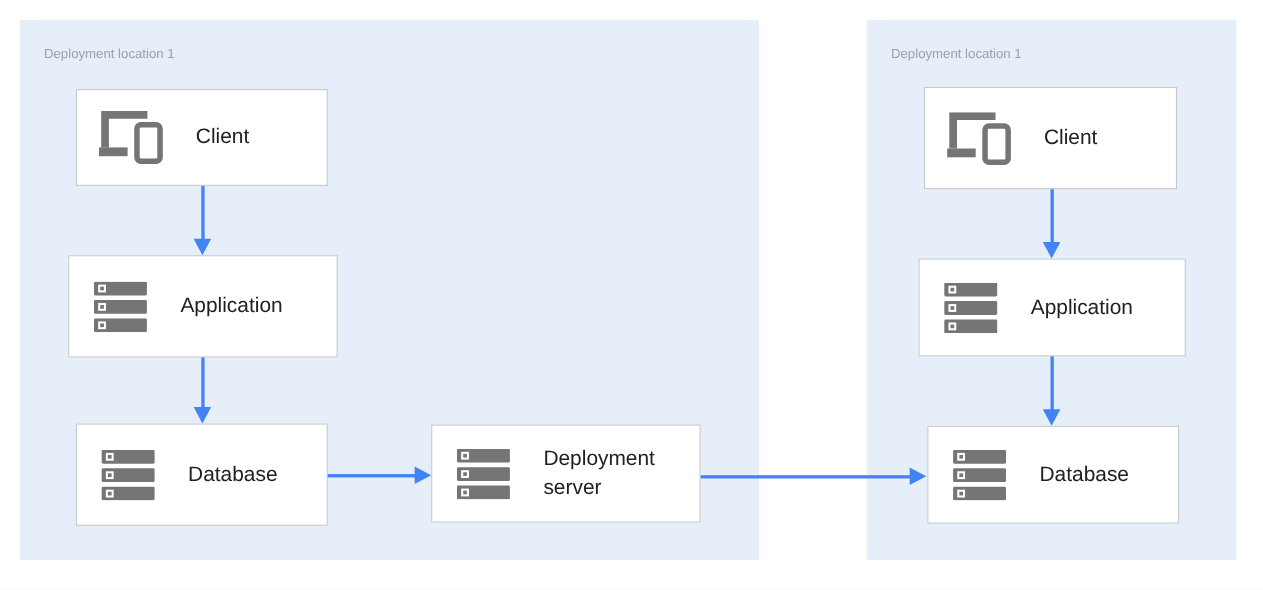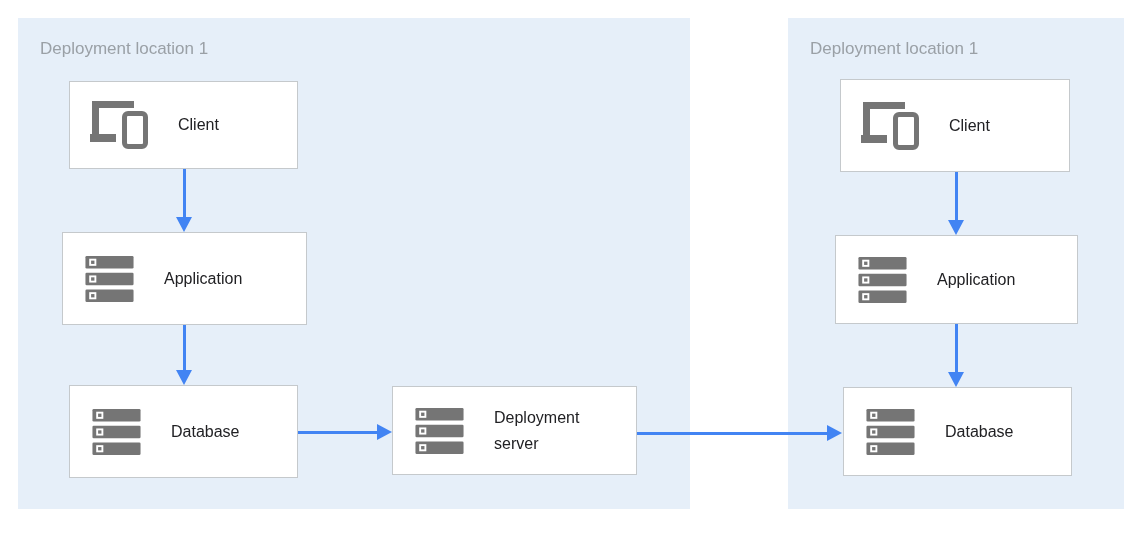--- a/index.html
+++ b/index.html
@@ -25,21 +25,21 @@
   }
   .region{
     position:absolute;
     background:var(--region-bg);
   }
   .region-1{left:18px;top:18px;width:672px;height:491px;}
   .region-2{left:788px;top:18px;width:336px;height:491px;}
   .region-label{
     position:absolute;
     left:22px;top:20px;
-    font-size:17px;
+    font-size:12px;
     line-height:22px;
     color:var(--region-label);
     white-space:nowrap;
   }
   .node{
     position:absolute;
     background:var(--node-bg);
     border:1px solid var(--node-border);
     display:flex;
     align-items:center;
@@ -56,21 +56,21 @@
   .icon{
     color:var(--icon);
     display:flex;
     align-items:center;
     justify-content:center;
     flex:0 0 auto;
   }
   .icon-client svg{width:60px;height:48px;display:block;}
   .icon-server svg{width:53px;height:46px;display:block;}
   .node-label{
-    font-size:16px;
+    font-size:19px;
     line-height:26px;
     color:var(--node-label);
     white-space:nowrap;
   }
   .node-label.two-line{white-space:normal;width:96px;}
   .arrow{position:absolute;}
   .shaft{position:absolute;background:var(--arrow);}
   .head{position:absolute;width:0;height:0;}
   .head.down{border-left:8px solid transparent;border-right:8px solid transparent;border-top:15px solid var(--arrow);}
   .head.right{border-top:8px solid transparent;border-bottom:8px solid transparent;border-left:15px solid var(--arrow);}

